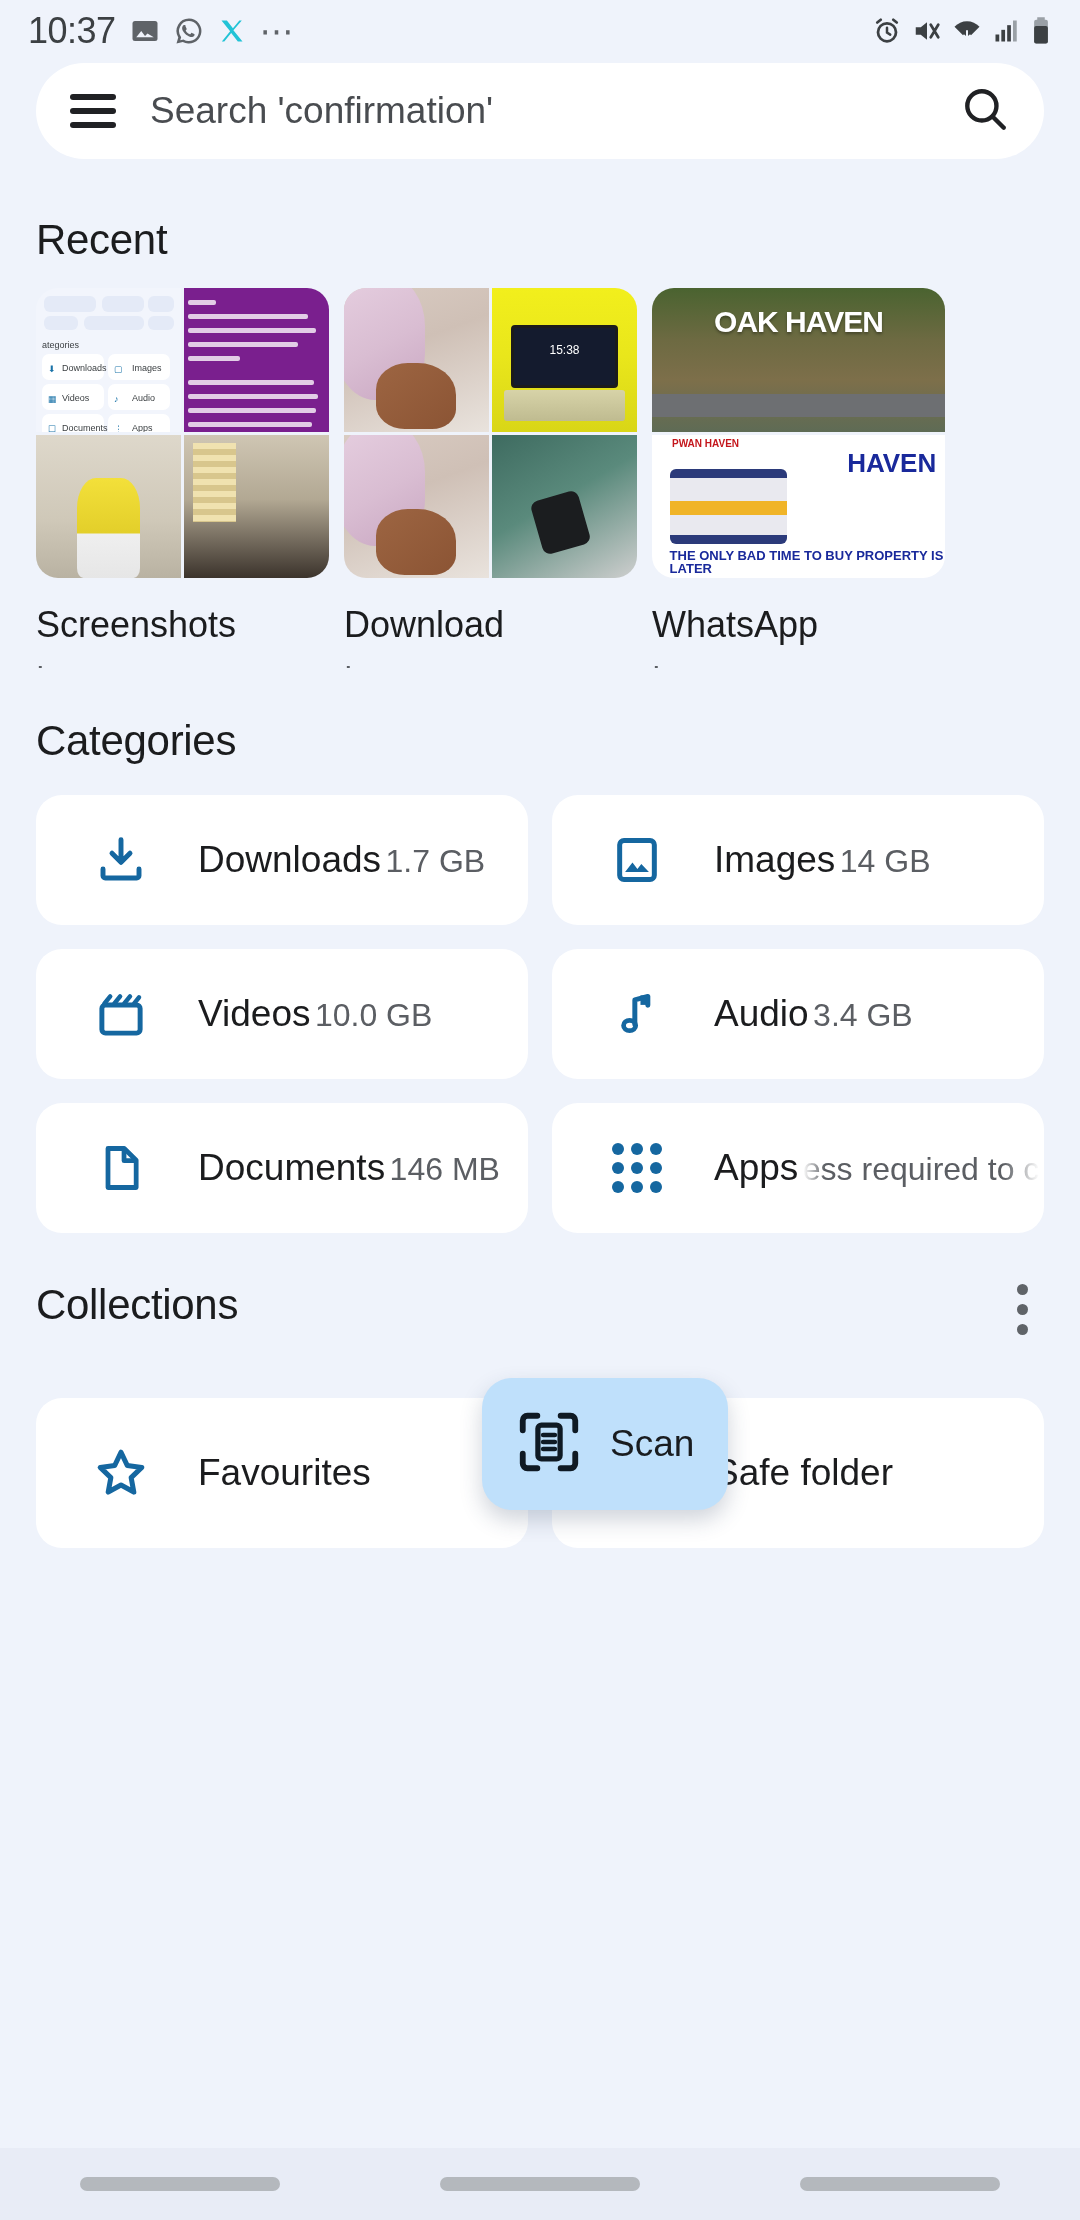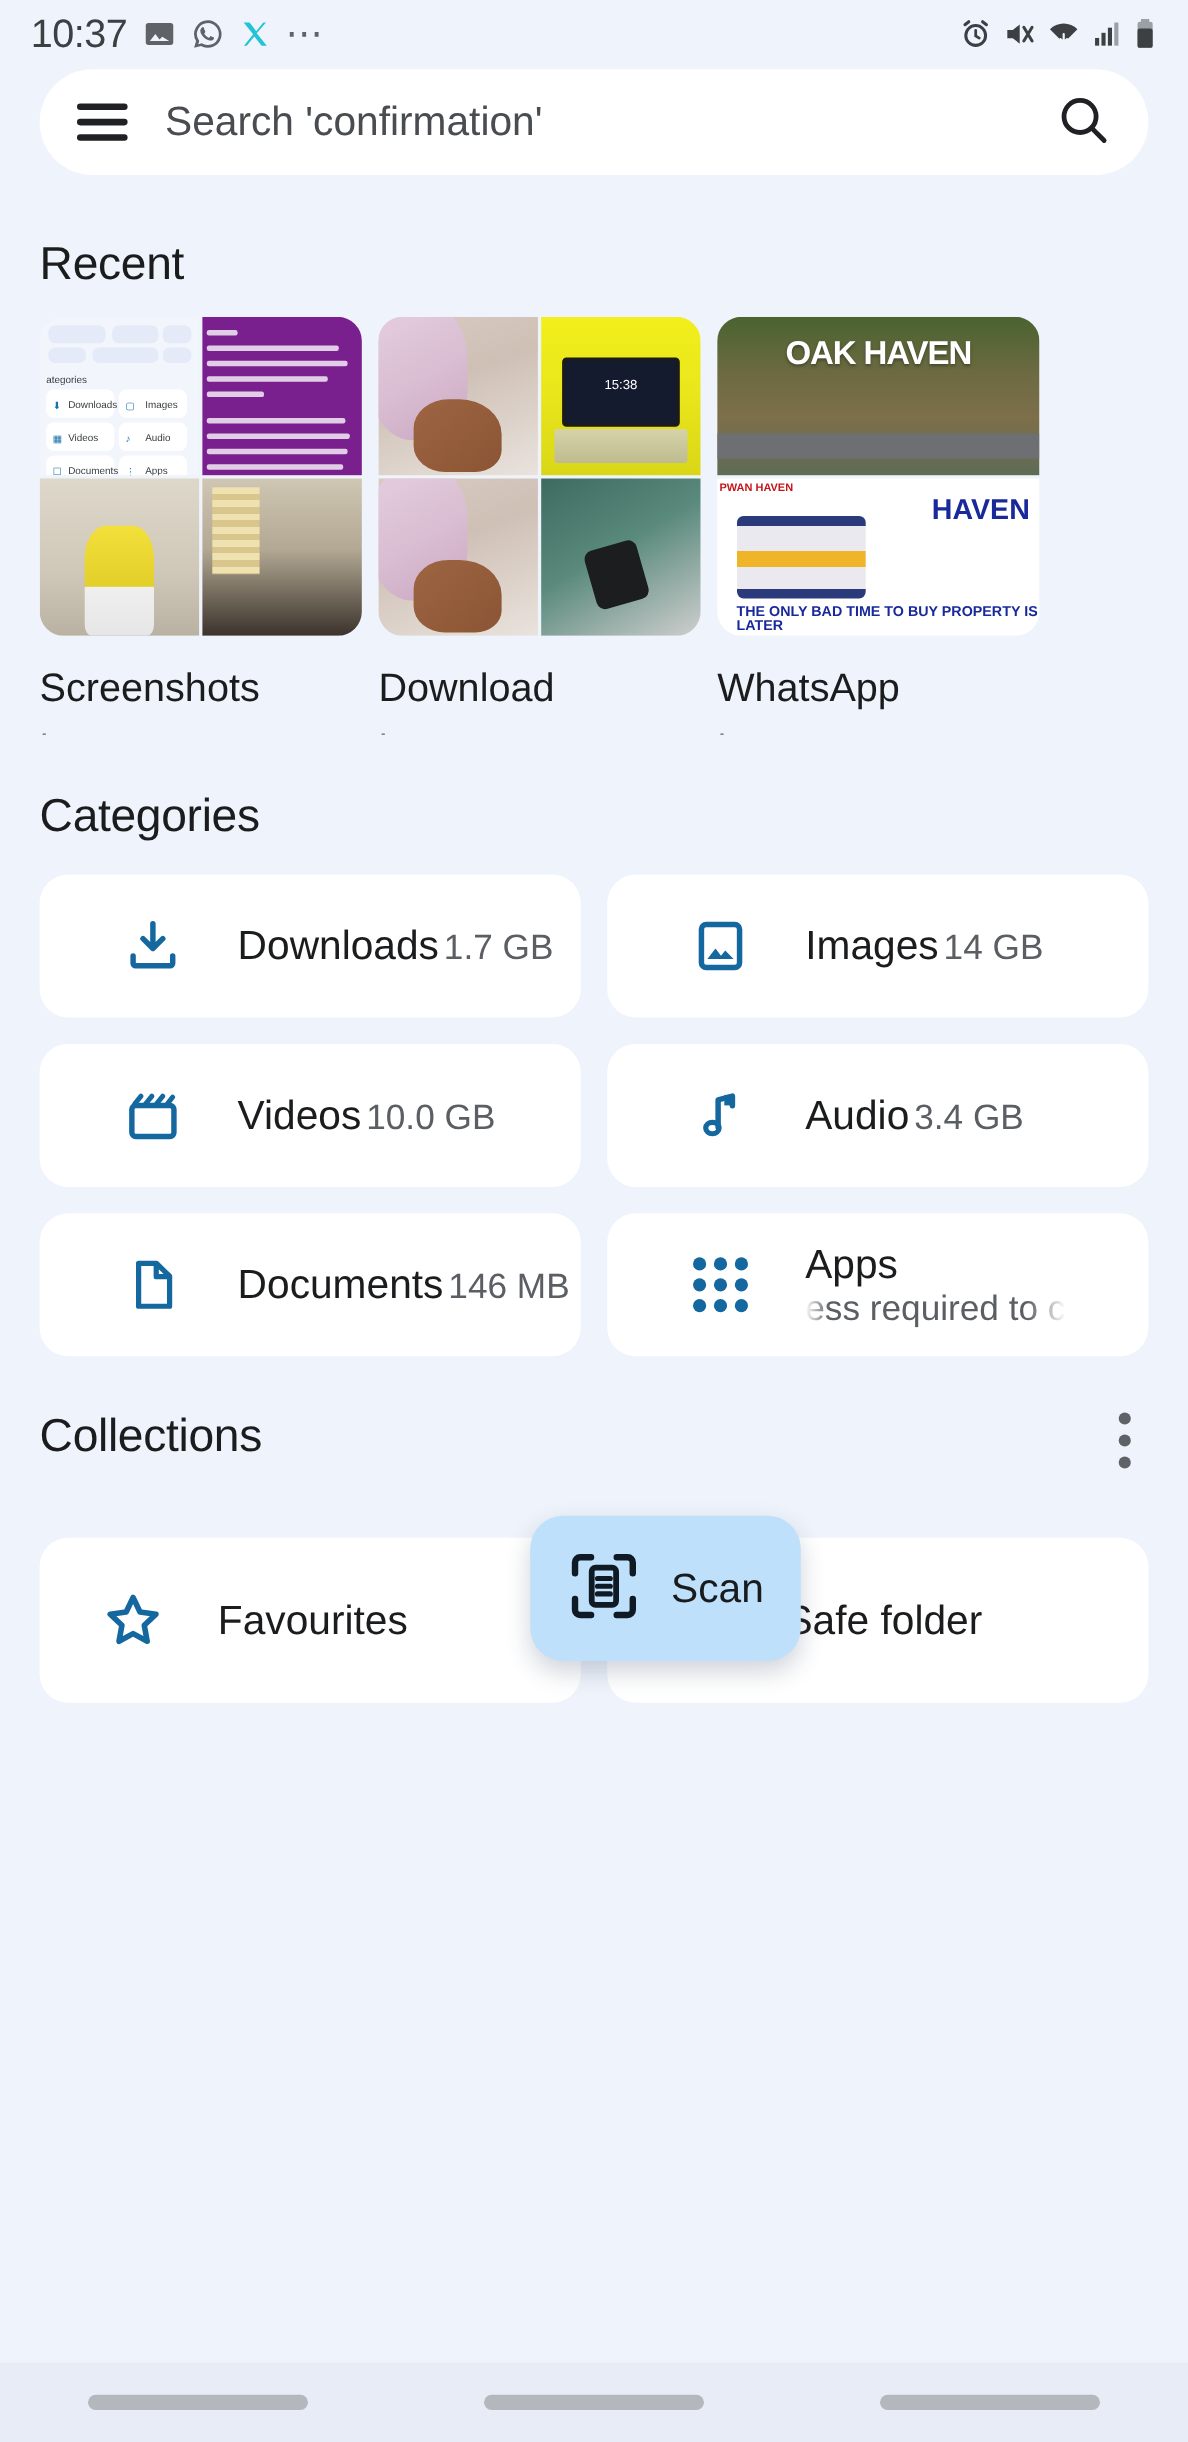--- a/index.html
+++ b/index.html
@@ -100,33 +100,33 @@
   .t-oak { background: linear-gradient(180deg,#4a6330 0%,#6d6a42 36%,#7d6f4a 64%,#5e6b55 100%); position: relative; }
   .t-oak .txt { position:absolute; left:0; right:0; top:14%; text-align:center; color:#fff; font-weight:bold; font-size:30px; line-height:0.92; text-shadow:0 2px 3px rgba(0,0,0,.35); letter-spacing:-1px;}
   .t-oak .road { position:absolute; left:0; right:0; bottom:10%; height:16%; background:#6d6f72;}
   .t-lady { background: linear-gradient(180deg,#ded8cb 0%,#cfc8b8 60%,#b9b2a2 100%); position:relative;}
   .t-lady::after{content:""; position:absolute; left:28%; top:30%; width:44%; height:70%; background:linear-gradient(180deg,#f3e03a,#e3cf2a 55%,#efefef 56%,#e6e6e6 100%); border-radius:30% 30% 10% 10%;}
   .t-room { background: linear-gradient(180deg,#cfc6b3 0%,#b2a893 45%,#3b332c 100%); position:relative;}
   .t-room::before{content:""; position:absolute; left:6%; top:6%; width:30%; height:55%; background:repeating-linear-gradient(180deg,#f0e2b0 0 6px,#d8c68d 6px 12px);}
   .t-phone { background: linear-gradient(150deg,#3e6b60 0%,#5a8a7c 45%,#cfcfcf 100%); position:relative;}
   .t-phone::after{content:""; position:absolute; left:30%; top:42%; width:34%; height:38%; background:#1b1d1f; border-radius:8px; transform:rotate(-16deg);}
   .t-monday { background:#fff; position:relative; overflow:hidden;}
-  .t-monday .brand{position:absolute; left:2px; top:3px; font-size:10px; font-weight:bold; color:#c4161c;}
+  .t-monday .brand{position:absolute; left:20px; top:3px; font-size:10px; font-weight:bold; color:#c4161c;}
   .t-monday .hg{position:absolute; left:6%; top:24%; width:40%; height:52%; background:linear-gradient(180deg,#2b3a7a 0 12%,#e9e9ef 12% 42%,#f0b428 42% 62%,#e9e9ef 62% 88%,#2b3a7a 88% 100%); border-radius:6px;}
   .t-monday .mon{position:absolute; right:3%; top:12%; color:#19299b; font-weight:bold; font-size:26px; line-height:0.86; text-align:right;}
   .t-monday .tag{position:absolute; left:6%; bottom:2%; color:#19299b; font-weight:bold; font-size:13px; line-height:1.0;}
 
   
   .cat-grid {
     position: absolute; top: 795px; left: 36px; width: 1008px;
     display: grid; grid-template-columns: 1fr 1fr; gap: 24px 24px;
   }
   .cat-card {
     height: 130px; background: #fff; border-radius: 26px;
-    display: flex; align-items: center; padding-left: 72px; overflow: hidden;
+    display: flex; align-items: center; padding-left: 54px; overflow: hidden;
   }
   .cat-icon { width: 62px; flex: 0 0 auto; display: flex; align-items: center; justify-content: center; color: #1567a0; }
   .cat-txt { margin-left: 46px; min-width: 0; }
   .cat-name { font-size: 37px; color: #1b1c1e; white-space: nowrap; }
   .cat-size { font-size: 32px; color: #5b5e63; margin-top: 10px; white-space: nowrap; }
   .cat-size.marquee {
     -webkit-mask-image: linear-gradient(90deg, transparent 0, #000 22px, #000 85%, transparent 100%);
             mask-image: linear-gradient(90deg, transparent 0, #000 22px, #000 85%, transparent 100%);
     overflow: hidden; max-width: 270px;
   }

